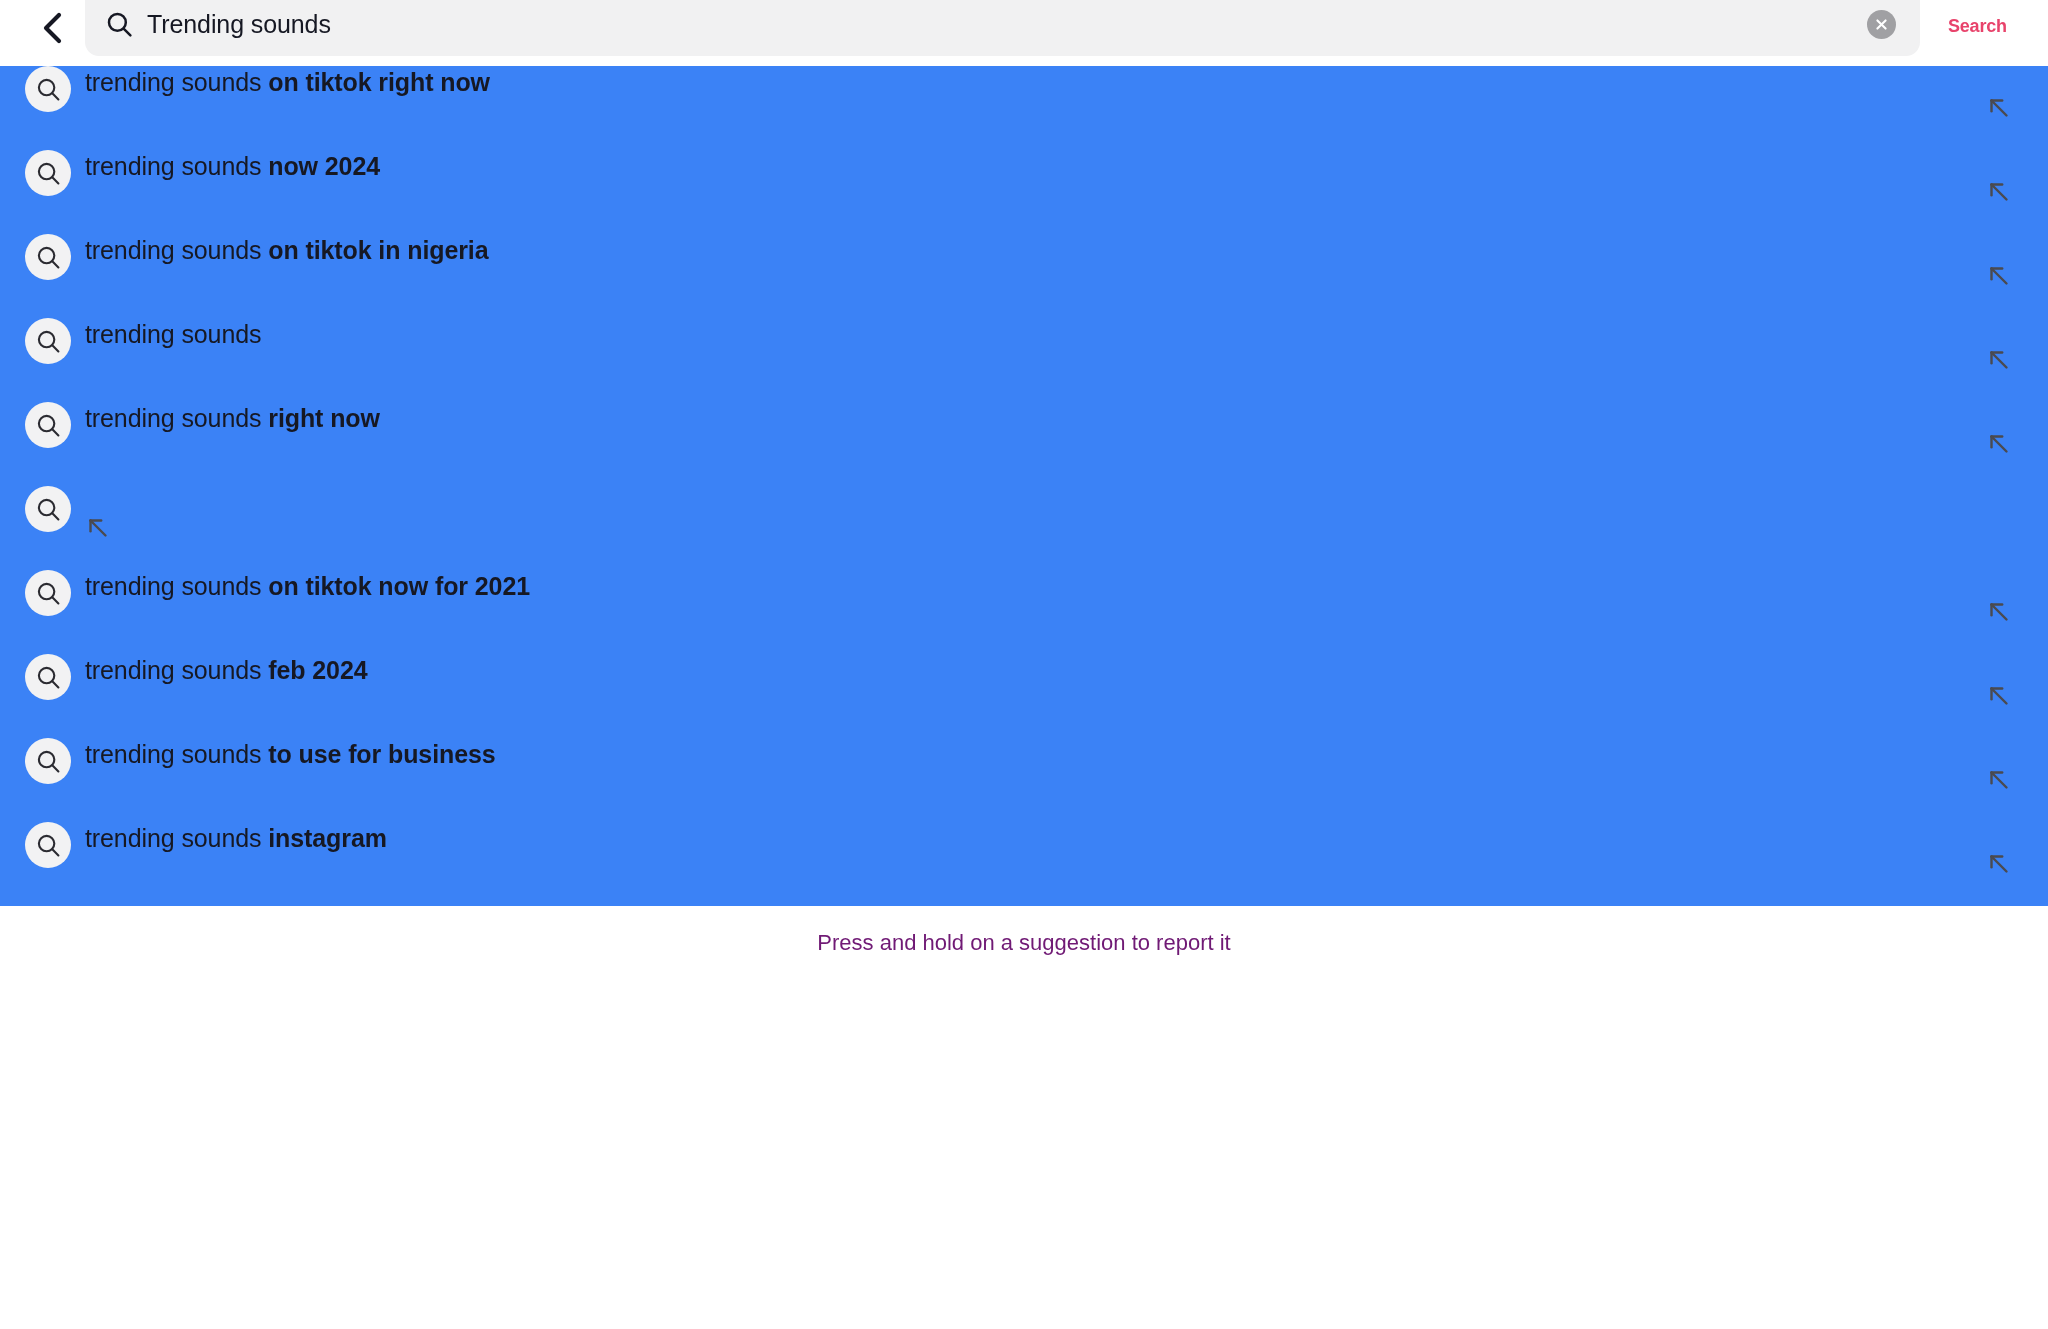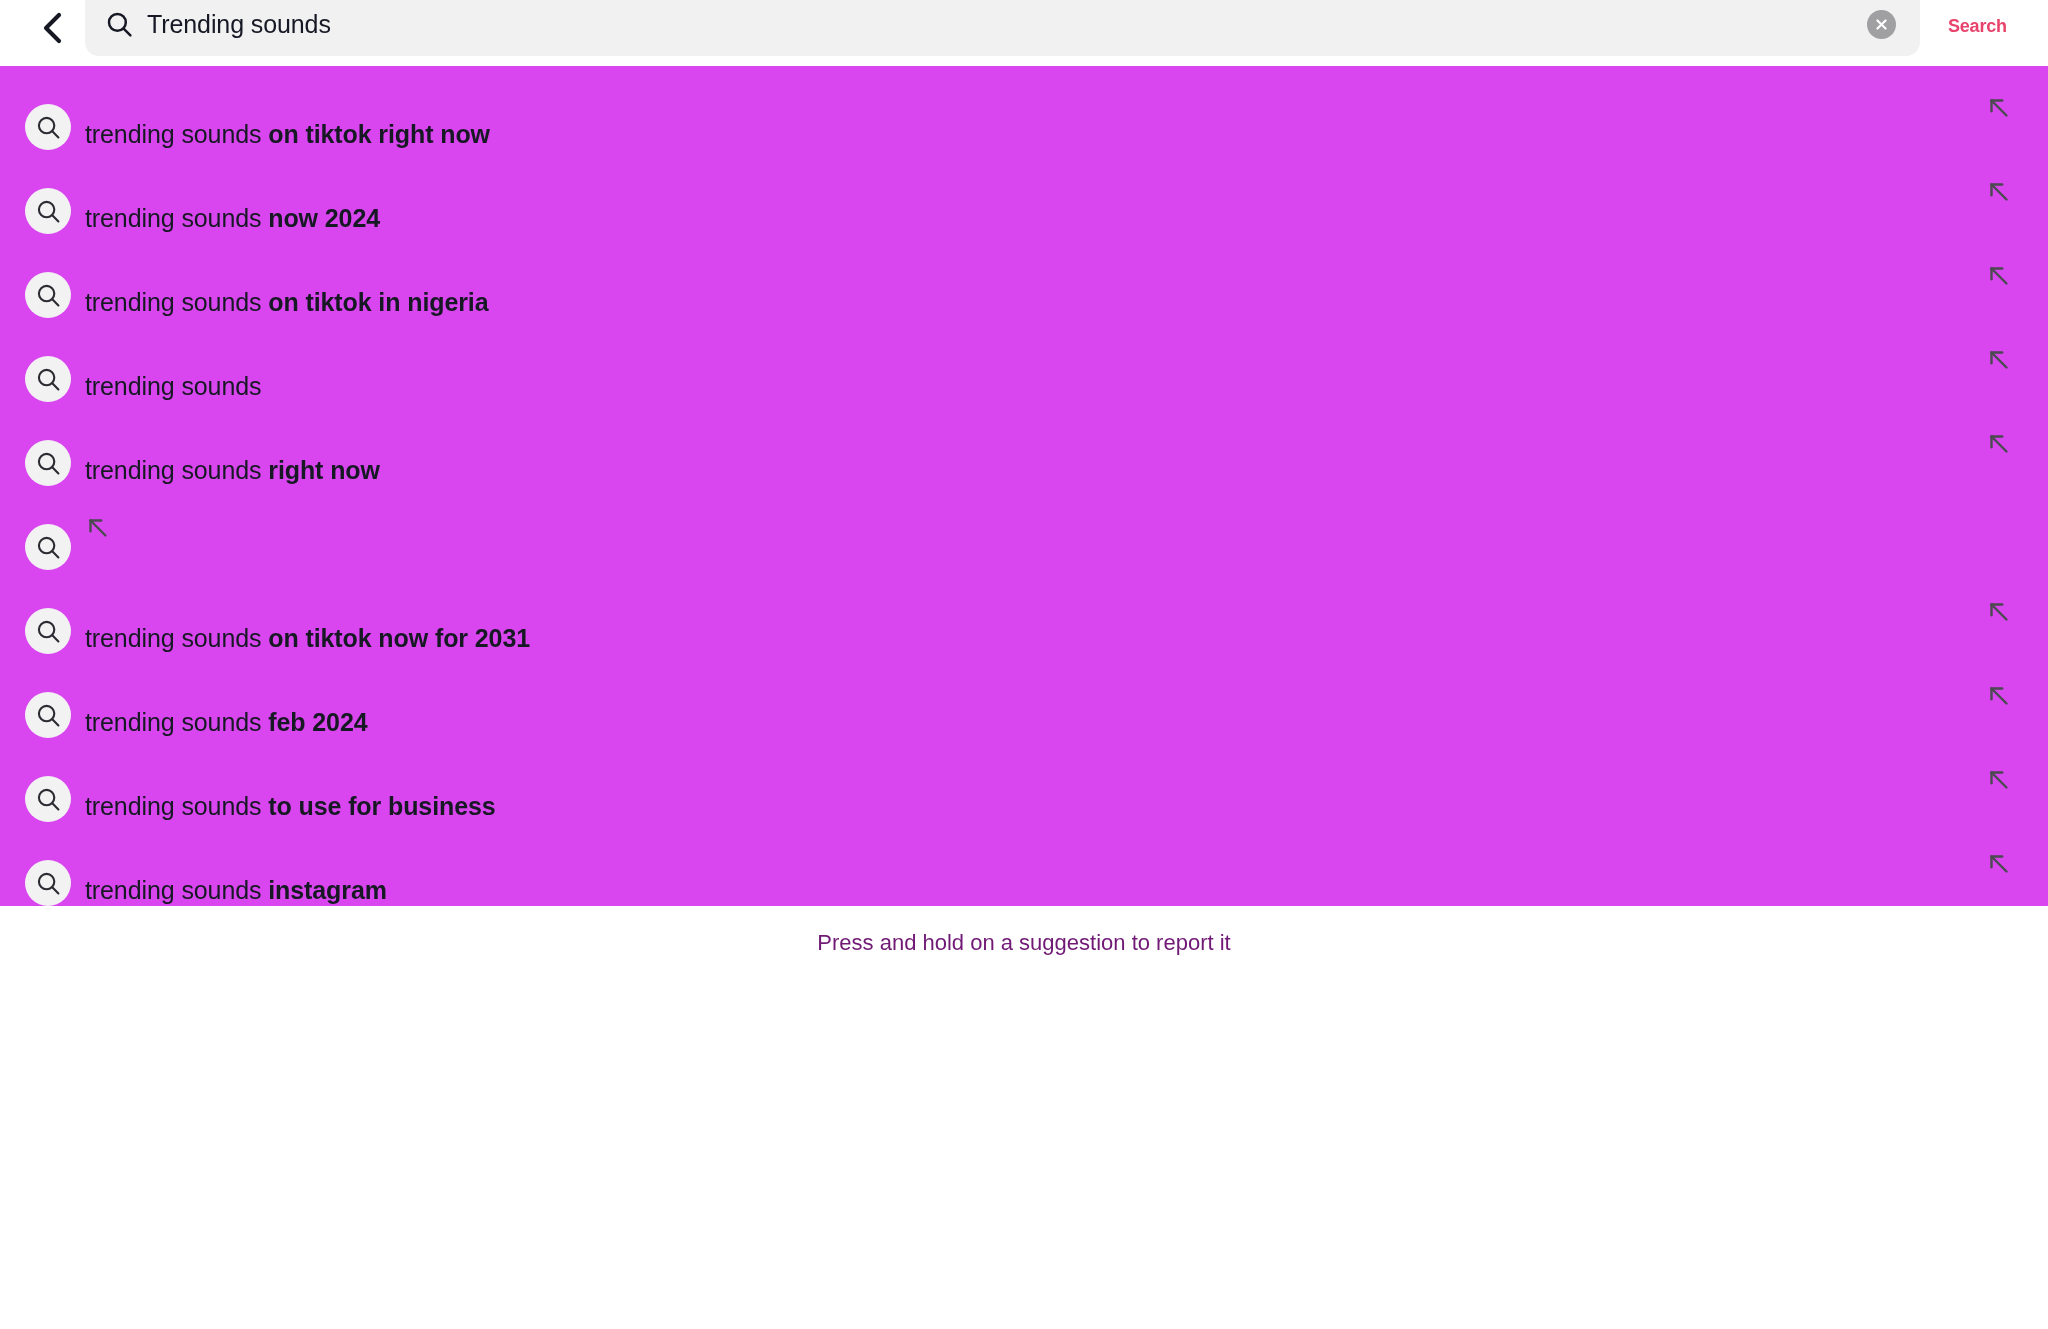--- a/index.html
+++ b/index.html
@@ -120,25 +120,25 @@
   .suggestions {
     position: absolute;
     top: 66px;
     left: 0;
     width: 2048px;
   }
 
   .suggestion-row {
     position: relative;
     display: flex;
-    align-items: flex-end;
+    align-items: flex-start;
     height: 84px;
     width: 2048px;
     cursor: pointer;
-    background: #d946ef;
+    background: #3b82f6;
   }
 
   .row-icon {
     flex: 0 0 auto;
     width: 46px;
     height: 46px;
     margin-left: 25px;
     border-radius: 50%;
     background: #f2f2f3;
     display: flex;
@@ -315,21 +315,21 @@
           </svg>
         </div>
       </div>
       <div class="suggestion-row">
         <div class="row-icon">
           <svg width="25" height="25" viewBox="0 0 25 25" fill="none">
             <circle cx="10.6" cy="10.6" r="7.7" stroke="#2b2b31" stroke-width="2.1"></circle>
             <line x1="16.3" y1="16.3" x2="22.4" y2="22.4" stroke="#2b2b31" stroke-width="2.1" stroke-linecap="round"></line>
           </svg>
         </div>
-        <div class="row-text"><span class="q">trending sounds </span><span class="c">on tiktok now for 2031</span></div>
+        <div class="row-text"><span class="q">trending sounds </span><span class="c">on tiktok now for 2021</span></div>
         <div class="row-fill">
           <svg width="30" height="30" viewBox="0 0 30 30" fill="none">
             <path d="M7.5 7.5 L7.5 18.2" stroke="#4a4a50" stroke-width="2.4" stroke-linecap="round"></path>
             <path d="M7.5 7.5 L18.2 7.5" stroke="#4a4a50" stroke-width="2.4" stroke-linecap="round"></path>
             <path d="M7.5 7.5 L22.5 22.5" stroke="#4a4a50" stroke-width="2.4" stroke-linecap="round"></path>
           </svg>
         </div>
       </div>
       <div class="suggestion-row">
         <div class="row-icon">

